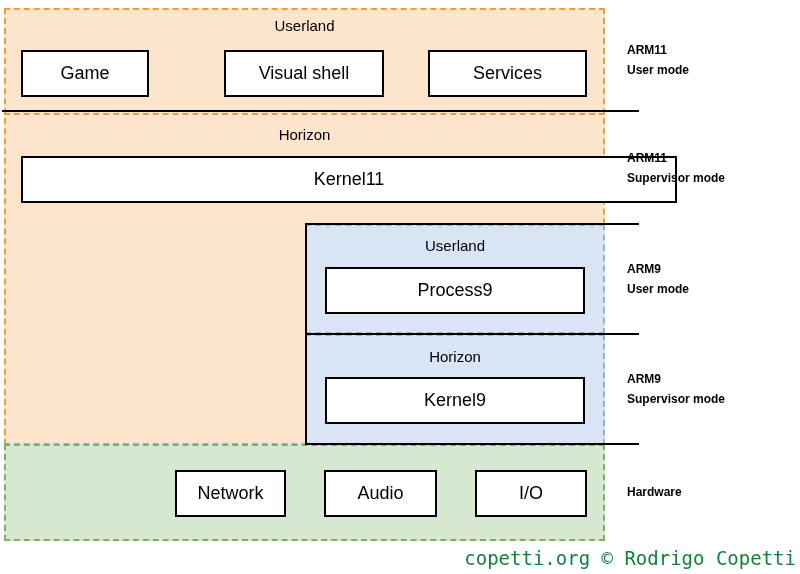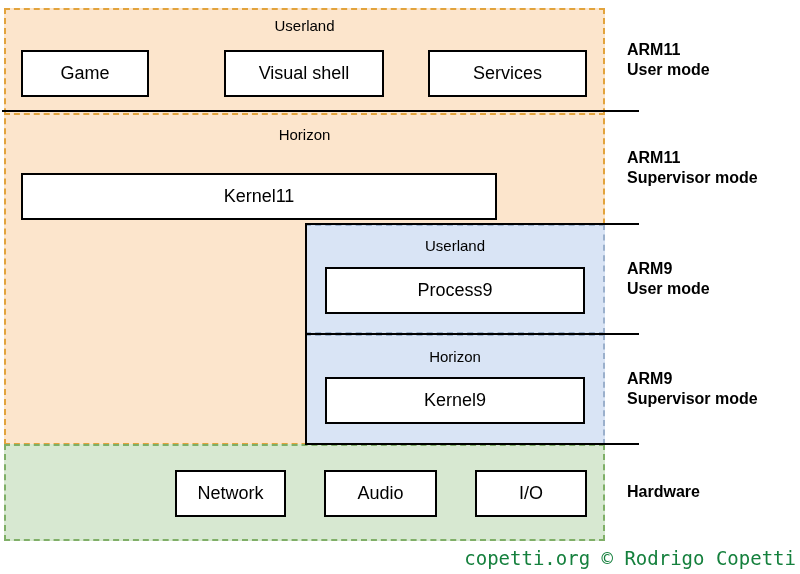--- a/index.html
+++ b/index.html
@@ -68,21 +68,21 @@
     font-size: 15px;
     color: #000000;
   }
   .rlabel {
     position: absolute;
     left: 627px;
     width: 170px;
     display: flex;
     flex-direction: column;
     justify-content: center;
-    font-size: 16px;
+    font-size: 12px;
     font-weight: bold;
     line-height: 20px;
     color: #000000;
   }
   .credit {
     position: absolute;
     right: 4px;
     top: 547px;
     font-family: "DejaVu Sans Mono", monospace;
     font-size: 19px;
@@ -108,21 +108,21 @@
   <div class="bline vline" style="left:305px; top:223px; height:222px;"></div>
 
   <div class="sec-title" style="left:4px; top:17px; width:601px;">Userland</div>
   <div class="sec-title" style="left:4px; top:126px; width:601px;">Horizon</div>
   <div class="sec-title" style="left:305px; top:237px; width:300px;">Userland</div>
   <div class="sec-title" style="left:305px; top:348px; width:300px;">Horizon</div>
 
   <div class="wbox" style="left:21px; top:50px; width:128px;">Game</div>
   <div class="wbox" style="left:224px; top:50px; width:160px;">Visual shell</div>
   <div class="wbox" style="left:428px; top:50px; width:159px;">Services</div>
-  <div class="wbox" style="left:21px; top:156px; width:476px;margin-top:17px;">Kernel11</div>
+  <div class="wbox" style="left:21px; top:156px; width:656px;">Kernel11</div>
   <div class="wbox" style="left:325px; top:267px; width:260px;">Process9</div>
   <div class="wbox" style="left:325px; top:377px; width:260px;">Kernel9</div>
   <div class="wbox" style="left:175px; top:470px; width:111px;">Network</div>
   <div class="wbox" style="left:324px; top:470px; width:113px;text-align:center;">Audio</div>
   <div class="wbox" style="left:475px; top:470px; width:112px;">I/O</div>
 
   <div class="rlabel" style="top:10px; height:100px;">
     <span>ARM11</span>
     <span>User mode</span>
   </div>

